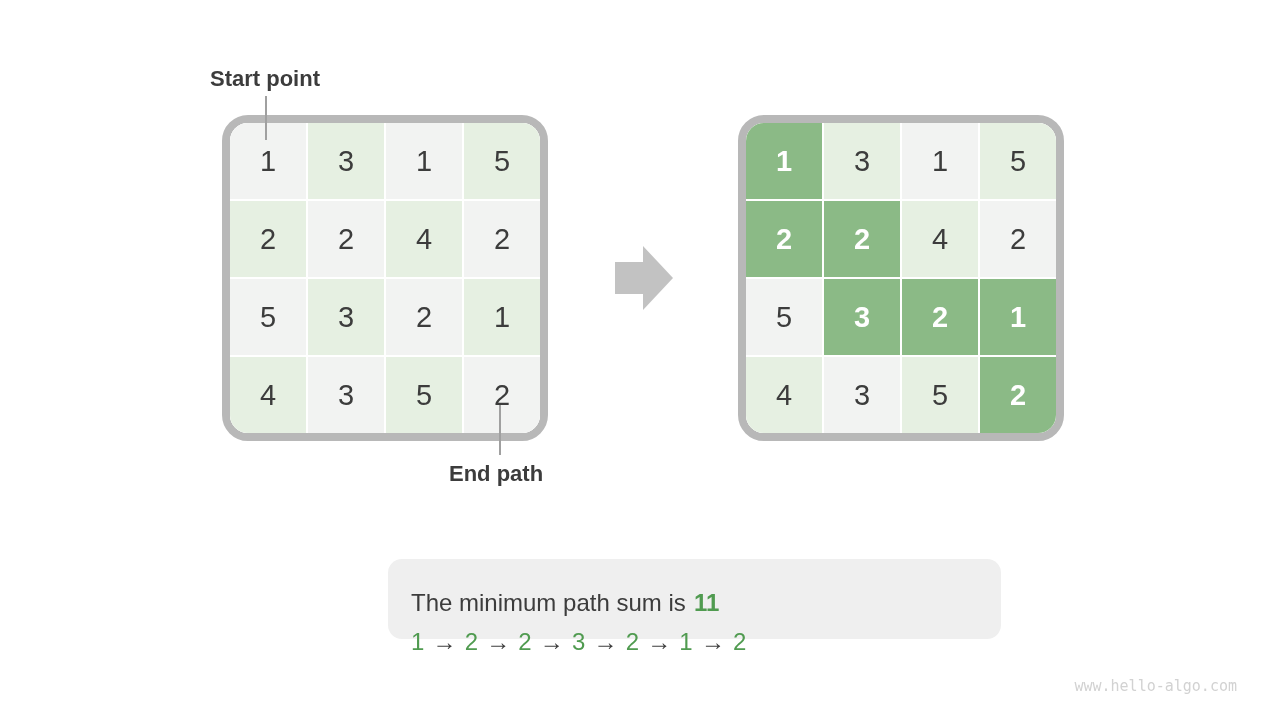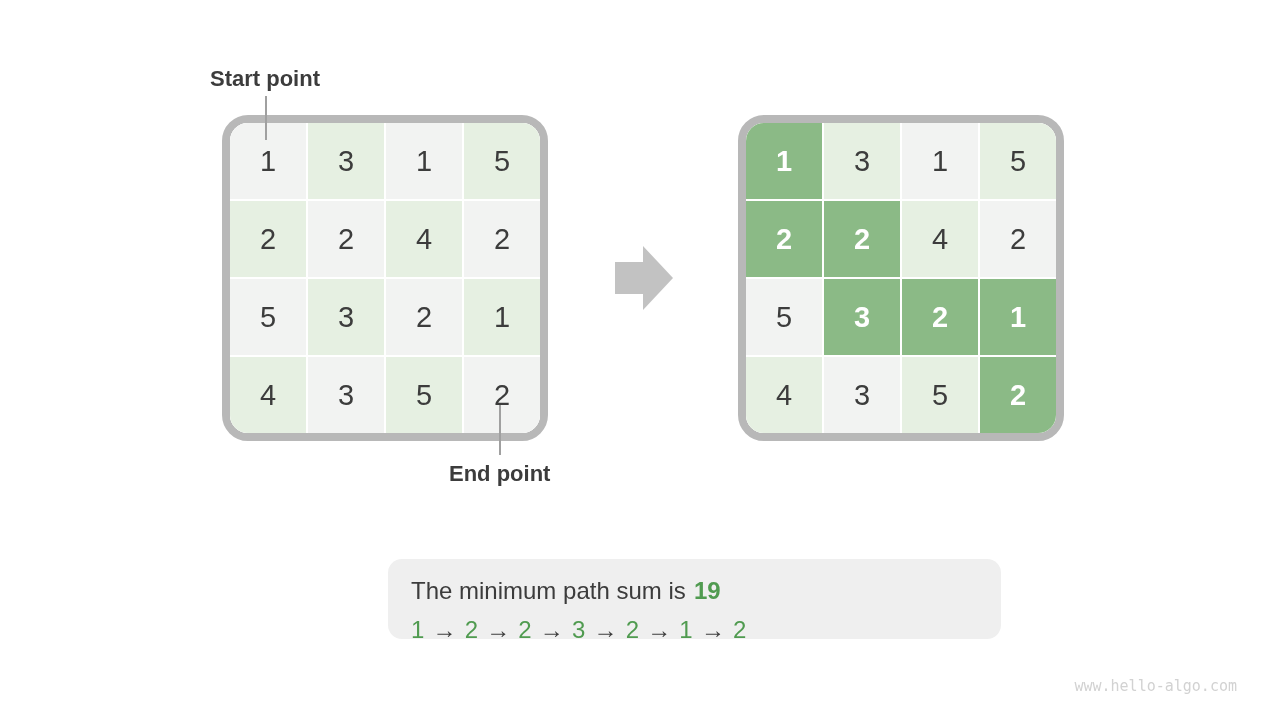--- a/index.html
+++ b/index.html
@@ -87,21 +87,21 @@
   
   .summary-box {
     position: absolute;
     left: 388px;
     top: 559px;
     width: 613px;
     height: 80px;
     box-sizing: border-box;
     background: var(--summary-bg, #efefef);
     border-radius: 14px;
-    padding: 12px 23px;
+    padding: 24px 23px;
     color: var(--text-dark, #3c3c3c);
     font-size: 24px;
   }
   .summary-line {
     display: flex;
     align-items: baseline;
     gap: 0.34em;
     line-height: 39px;
     white-space: nowrap;
   }
@@ -170,26 +170,26 @@
         <div class="cell even hl">2</div>
         <div class="cell odd hl">1</div>
         <div class="cell odd">4</div>
         <div class="cell even">3</div>
         <div class="cell odd">5</div>
         <div class="cell even hl">2</div>
       </div>
   </div>
 
   <div class="leader end-leader"></div>
-  <div class="annot end">End point</div>
+  <div class="annot end">End path</div>
 
   <div class="summary-box">
     <div class="summary-line">
       <span>The minimum path sum is</span>
-      <span class="sum-value">19</span>
+      <span class="sum-value">11</span>
     </div>
     <div class="summary-line" id="solution-line">
     <span class="path-num">1</span>
         <span class="path-arrow">→</span>
         <span class="path-num">2</span>
         <span class="path-arrow">→</span>
         <span class="path-num">2</span>
         <span class="path-arrow">→</span>
         <span class="path-num">3</span>
         <span class="path-arrow">→</span>

